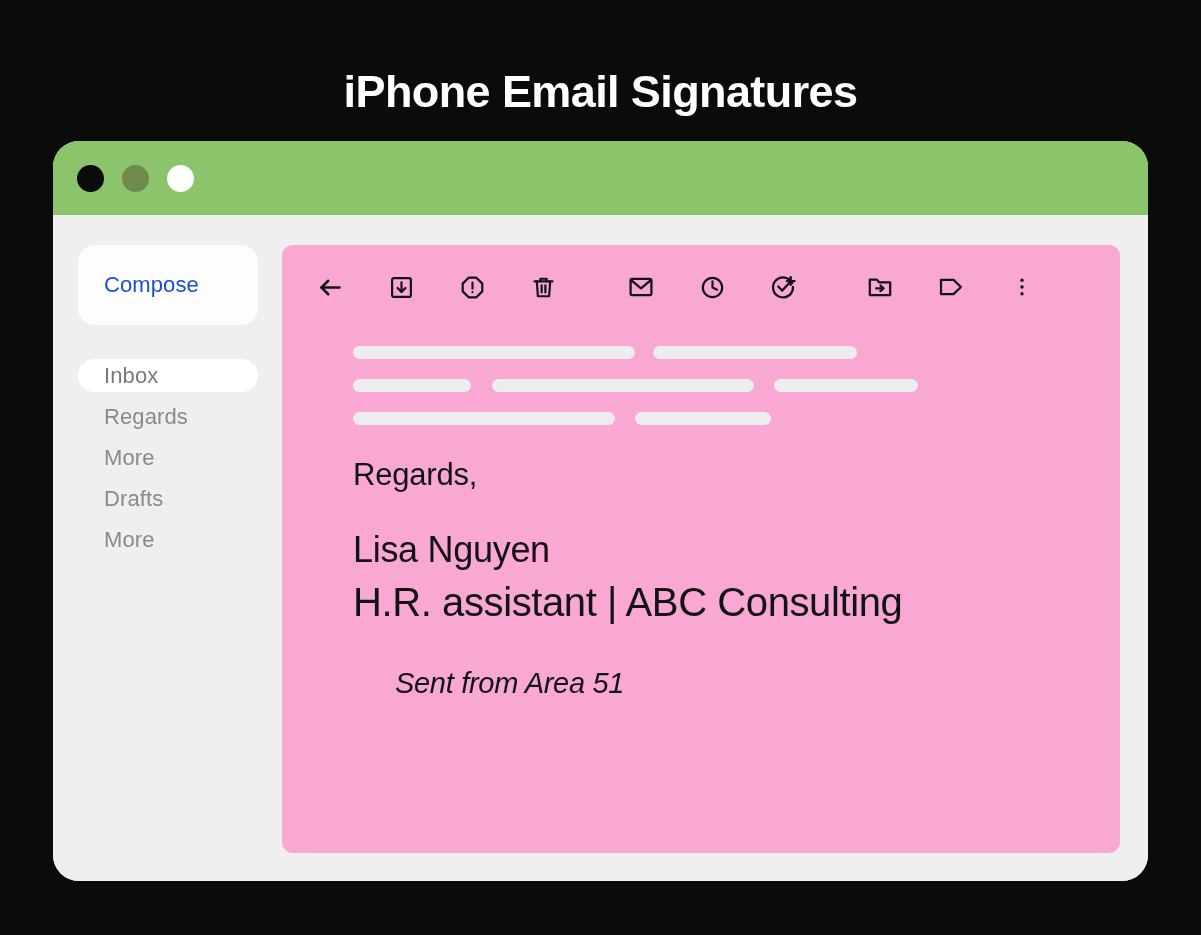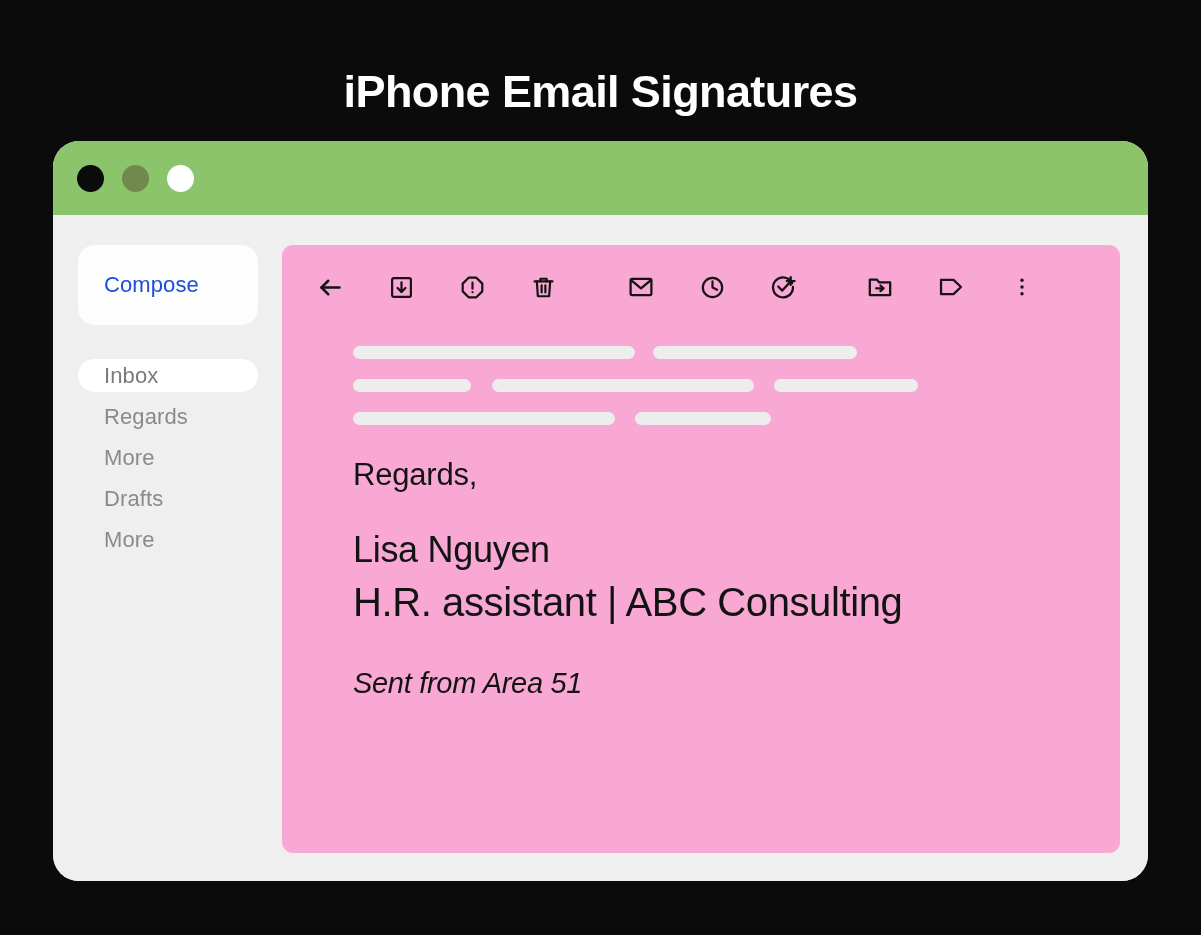--- a/index.html
+++ b/index.html
@@ -192,20 +192,21 @@
   .sig-role {
     font-size: 40px;
     letter-spacing: -0.4px;
     margin-bottom: 42px;
     white-space: nowrap;
   }
   .sig-sentfrom {
     font-size: 29px;
     font-style: italic;
     letter-spacing: -0.3px;
+    margin-left: 42px;
   }
 </style>
 </head>
 <body>
 
 <h1 class="page-title">iPhone Email Signatures</h1>
 
 <div class="app-window">
 
   <div class="title-bar">

